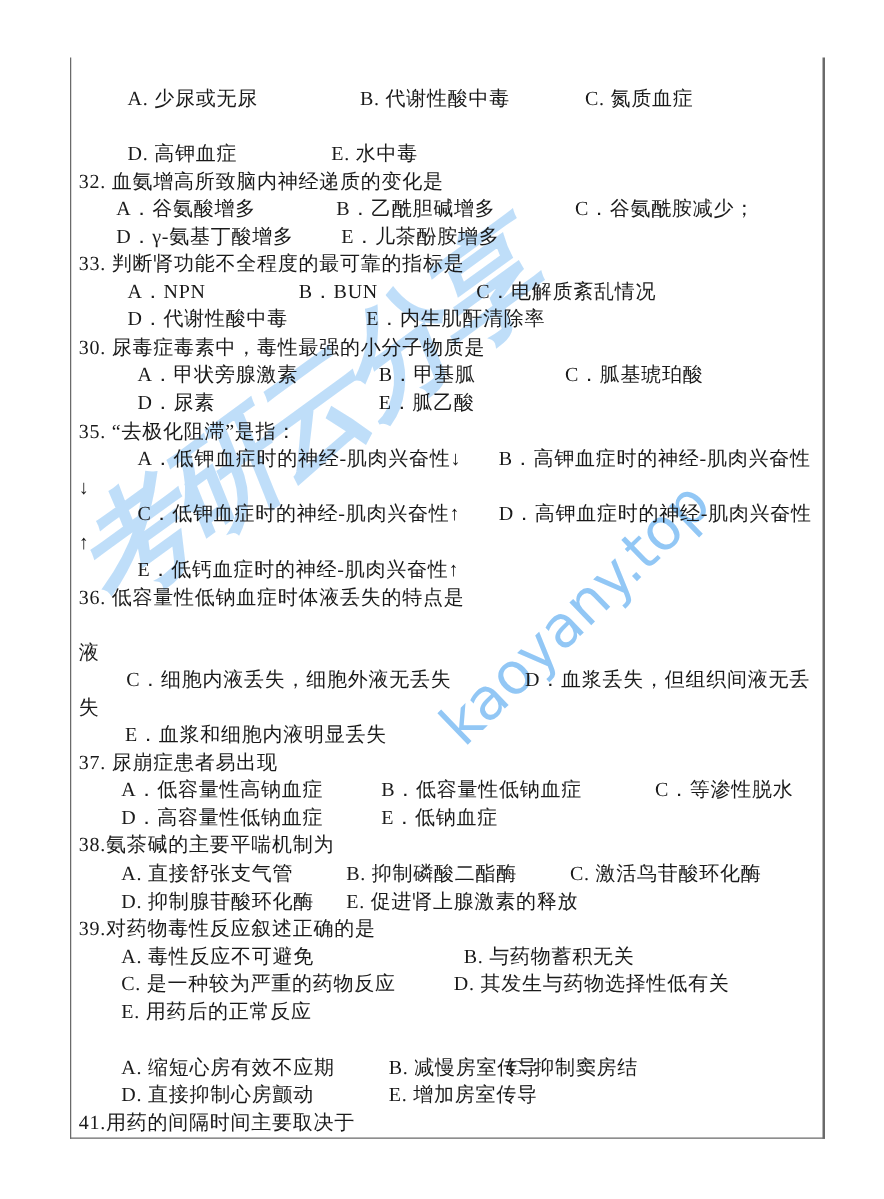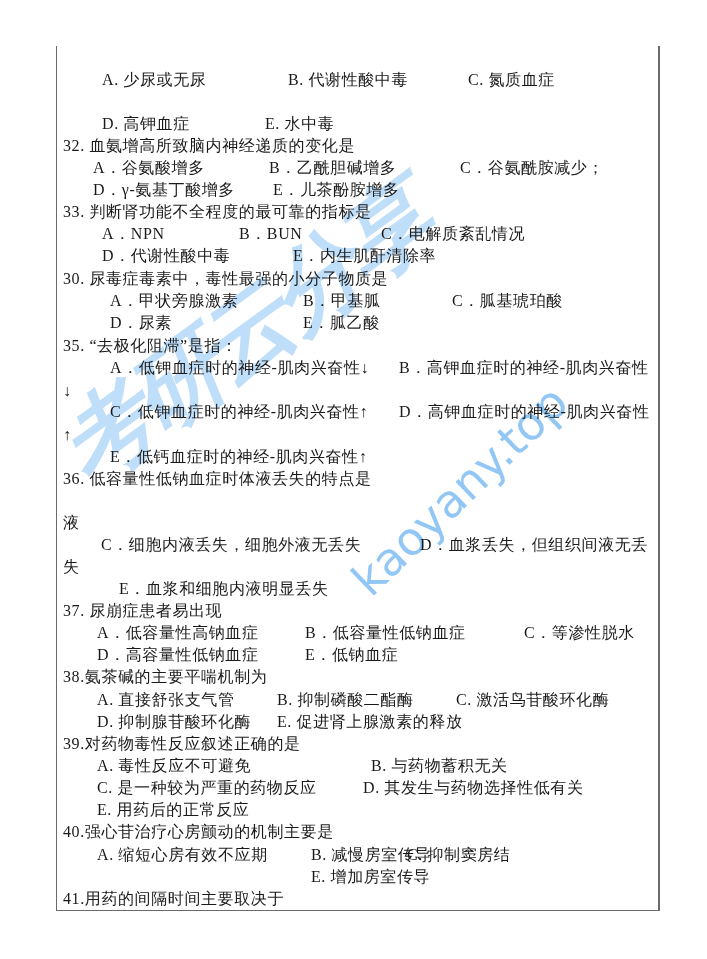--- a/index.html
+++ b/index.html
@@ -107,21 +107,21 @@
     <span class="seg" style="left:63px">液</span>
   </div>
   <div class="ln" style="top:534px">
     <span class="seg" style="left:101px">C．细胞内液丢失，细胞外液无丢失</span>
     <span class="seg" style="left:420px">D．血浆丢失，但组织间液无丢</span>
   </div>
   <div class="ln" style="top:556px">
     <span class="seg" style="left:63px">失</span>
   </div>
   <div class="ln" style="top:578px">
-    <span class="seg" style="left:119px">E．血浆和细胞内液明显丢失</span>
+    <span class="seg" style="left:100px">E．血浆和细胞内液明显丢失</span>
   </div>
 
   <div class="ln" style="top:600px">
     <span class="seg" style="left:63px">37. 尿崩症患者易出现</span>
   </div>
   <div class="ln" style="top:622px">
     <span class="seg" style="left:97px">A．低容量性高钠血症</span>
     <span class="seg" style="left:305px">B．低容量性低钠血症</span>
     <span class="seg" style="left:524px">C．等渗性脱水</span>
   </div>
@@ -151,29 +151,27 @@
     <span class="seg" style="left:371px">B. 与药物蓄积无关</span>
   </div>
   <div class="ln" style="top:777px">
     <span class="seg" style="left:97px">C. 是一种较为严重的药物反应</span>
     <span class="seg" style="left:363px">D. 其发生与药物选择性低有关</span>
   </div>
   <div class="ln" style="top:799px">
     <span class="seg" style="left:97px">E. 用药后的正常反应</span>
   </div>
 
-  <div class="ln" style="top:821px">
-    <span class="seg" style="left:63px">40.强心苷治疗心房颤动的机制主要是</span>
-  </div>
   <div class="ln" style="top:844px">
     <span class="seg" style="left:97px">A. 缩短心房有效不应期</span>
     <span class="seg" style="left:311px">B. 减慢房室传导</span>
     <span class="seg" style="left:407px">C. 抑制窦房结</span>
   </div>
   <div class="ln" style="top:866px">
+    <span class="seg" style="left:97px">D. 直接抑制心房颤动</span>
     <span class="seg" style="left:311px">E. 增加房室传导</span>
   </div>
 
   <div class="ln" style="top:888px">
     <span class="seg" style="left:63px">41.用药的间隔时间主要取决于</span>
   </div>
 
 </div>
 
 </body></html>

